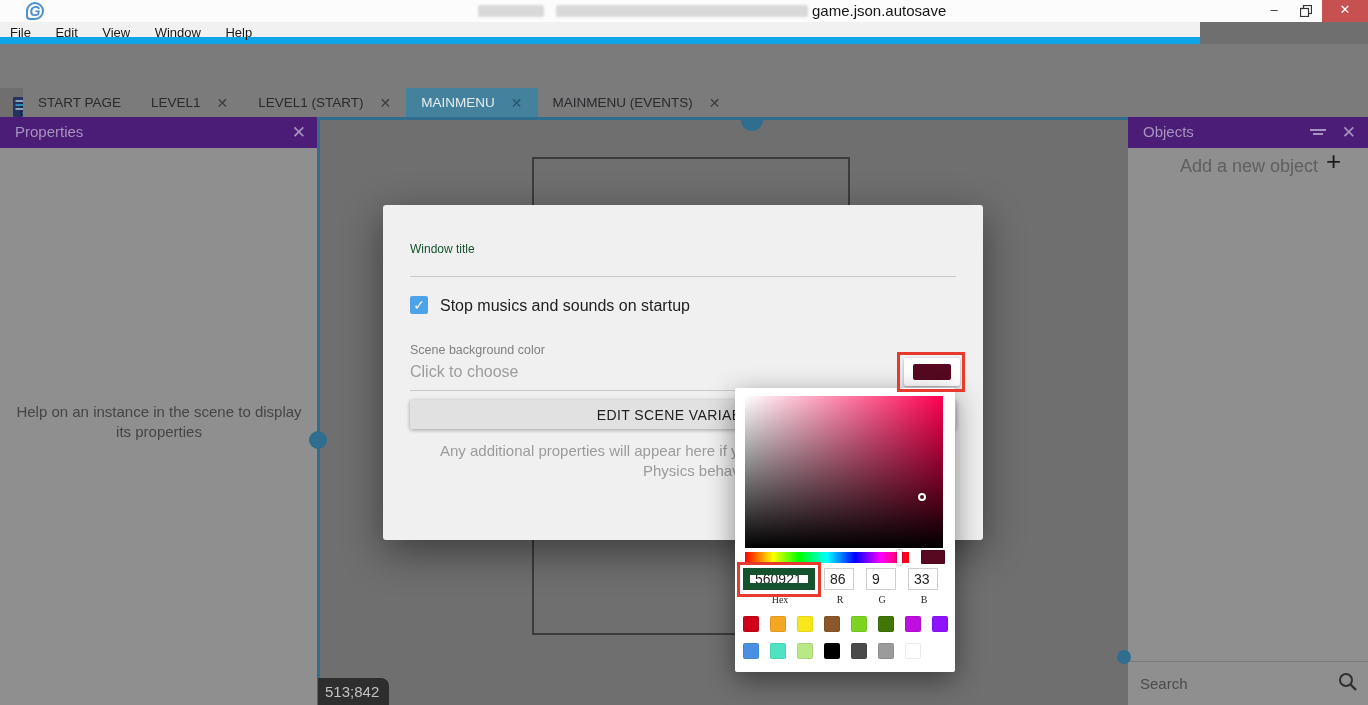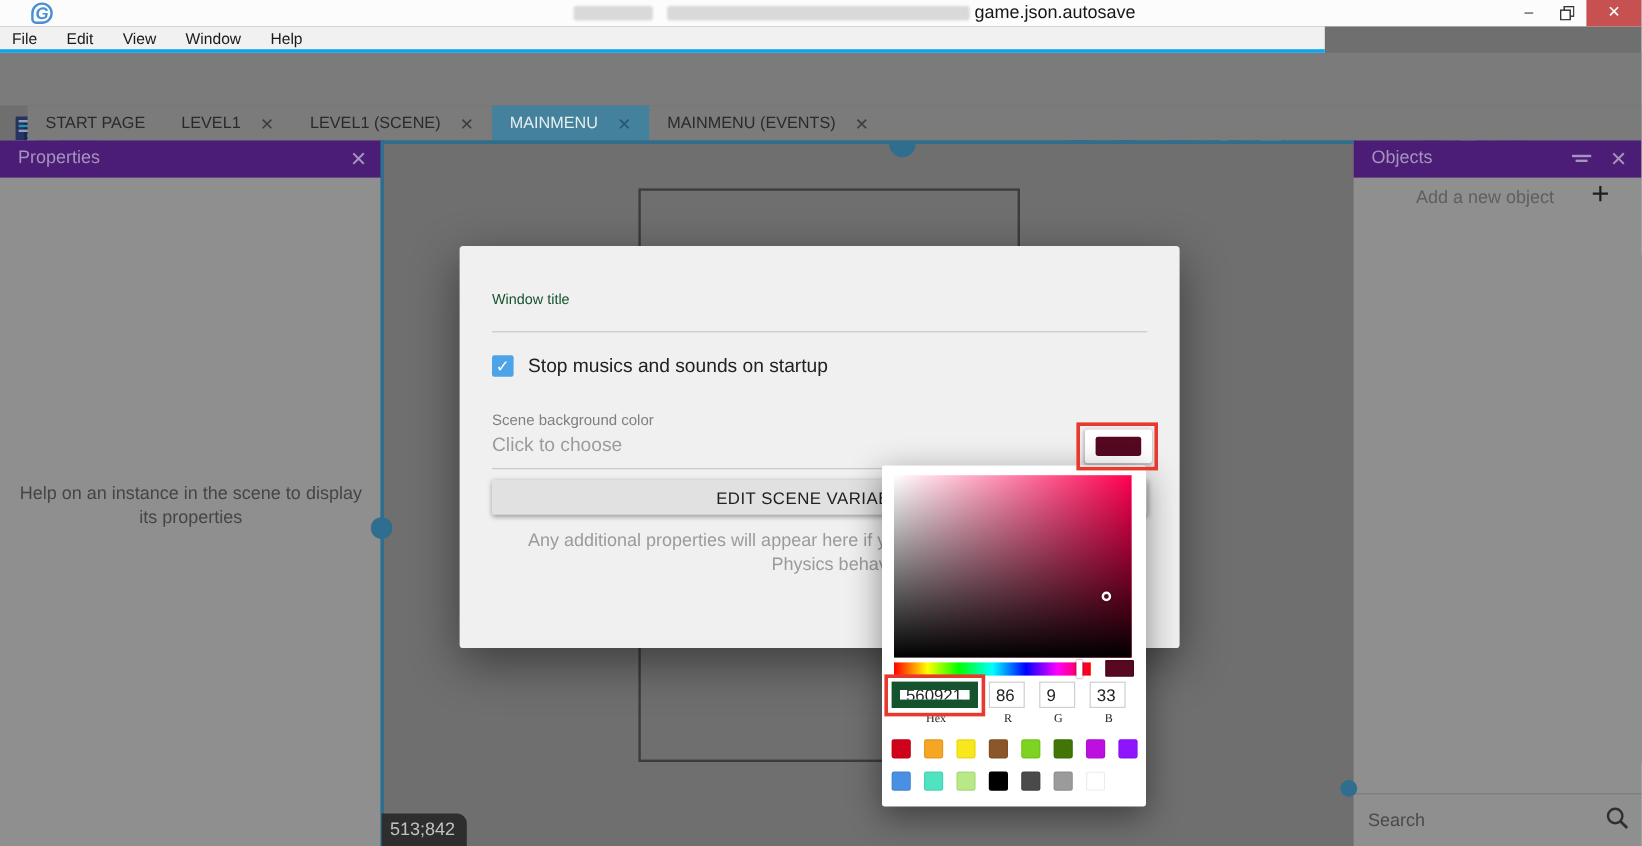--- a/index.html
+++ b/index.html
@@ -11,21 +11,21 @@
   
   .titlebar { left:0; top:0; width:1368px; height:22px; background:#fcfcfc; z-index:20; }
   .logo { left:26px; top:2px; width:18px; height:18px; font-size:14px; font-weight:bold; font-style:italic;
           color:#4a8fd3; border:2px solid #4a8fd3; border-radius:50% 50% 50% 4px; line-height:14px; text-align:center; }
   .redact { top:5px; height:12px; background:#d9d9d9; filter:blur(1px); border-radius:2px; }
   .win-title { left:812px; top:0; height:22px; line-height:22px; font-size:15px; color:#161616; }
   .cap-btn { top:0; width:32px; height:22px; text-align:center; line-height:20px; font-size:13px; color:#333; cursor:pointer; }
   .cap-close { left:1322px; width:46px; background:#c75050; color:#fff; font-size:13px; }
 
   
-  .menubar { left:0; top:22px; width:1104px; height:22px; background:#f1f1f1; z-index:20; border-bottom:3px solid #0ea5e9; }
+  .menubar { left:0; top:22px; width:1200px; height:22px; background:#f1f1f1; z-index:20; border-bottom:7px solid #0ea5e9; }
   .menu-item { display:inline-block; height:22px; line-height:22px; padding:0 10px; font-size:13px; color:#1a1a1a; cursor:default; }
 
   
   .toolbar { left:0; top:44px; width:1368px; height:44px; background:#7b7b7b; }
   .tool { top:50px; width:32px; height:32px; display:flex; align-items:center; justify-content:center; cursor:pointer; }
   .tsep { top:52px; width:1px; height:27px; background:#9c9c9c; }
 
   
   .tabbar { left:0; top:88px; width:1368px; height:29px; background:#7b7b7b; display:flex; align-items:stretch;margin-left:23px; }
   .tab { display:flex; align-items:center; padding:0 15px; font-size:13.5px; color:#2a2a2e; cursor:pointer; white-space:nowrap; }
@@ -35,21 +35,21 @@
 
   
   .panel-header { height:31px; background:#4b1d76; color:#a594bd; z-index:5; }
   .panel-title { position:absolute; left:15px; top:6px; font-size:15px; }
   .panel-close { position:absolute; right:12px; top:5px; font-size:17px; cursor:pointer; }
   .props-panel { left:0; top:117px; width:318px; height:588px; background:#8f8f8f; }
   .objs-panel  { left:1128px; top:117px; width:240px; height:588px; background:#8f8f8f; }
   .props-empty { left:9px; top:285px; width:300px; text-align:center; font-size:15px; line-height:20px; color:#454545; }
   .filter-icon { position:absolute; right:42px; top:9px; width:16px; cursor:pointer; }
   .filter-icon div { height:2px; background:#a594bd; margin:2.5px auto 0; }
-  .add-row-label { left:52px; top:39px; font-size:15px; color:#5f5f5f; }
+  .add-row-label { left:52px; top:39px; font-size:18px; color:#5f5f5f; }
   .add-btn { left:198px; top:29px; font-size:26px; color:#1d1d1d; cursor:pointer; }
   .search-divider { left:0; top:544px; width:240px; height:1px; background:#7a7a7a; }
   .search-input { left:12px; top:551px; width:185px; height:30px; background:transparent; border:none; outline:none;
                   font-size:15px; color:#333; font-family:"Liberation Sans",sans-serif; }
   .search-input::placeholder { color:#4a4a4a; opacity:1; }
 
   
   .canvas { left:318px; top:117px; width:810px; height:588px; background:#6f6f6f; }
   .sel-top { left:318px; top:117px; width:810px; height:3px; background:#2f6e8f; z-index:3; }
   .sel-left { left:317px; top:117px; width:3px; height:588px; background:#2f6e8f; z-index:3; }
@@ -273,21 +273,21 @@
 
   <div class="abs tabbar">
     <div class="tab">
       <span>START PAGE</span>
     </div>
     <div class="tab">
       <span>LEVEL1</span>
       <span class="tab-close">✕</span>
     </div>
     <div class="tab">
-      <span>LEVEL1 (SCENE)</span>
+      <span>LEVEL1 (START)</span>
       <span class="tab-close">✕</span>
     </div>
     <div class="tab active">
       <span>MAINMENU</span>
       <span class="tab-close">✕</span>
     </div>
     <div class="tab">
       <span>MAINMENU (EVENTS)</span>
       <span class="tab-close">✕</span>
     </div>

